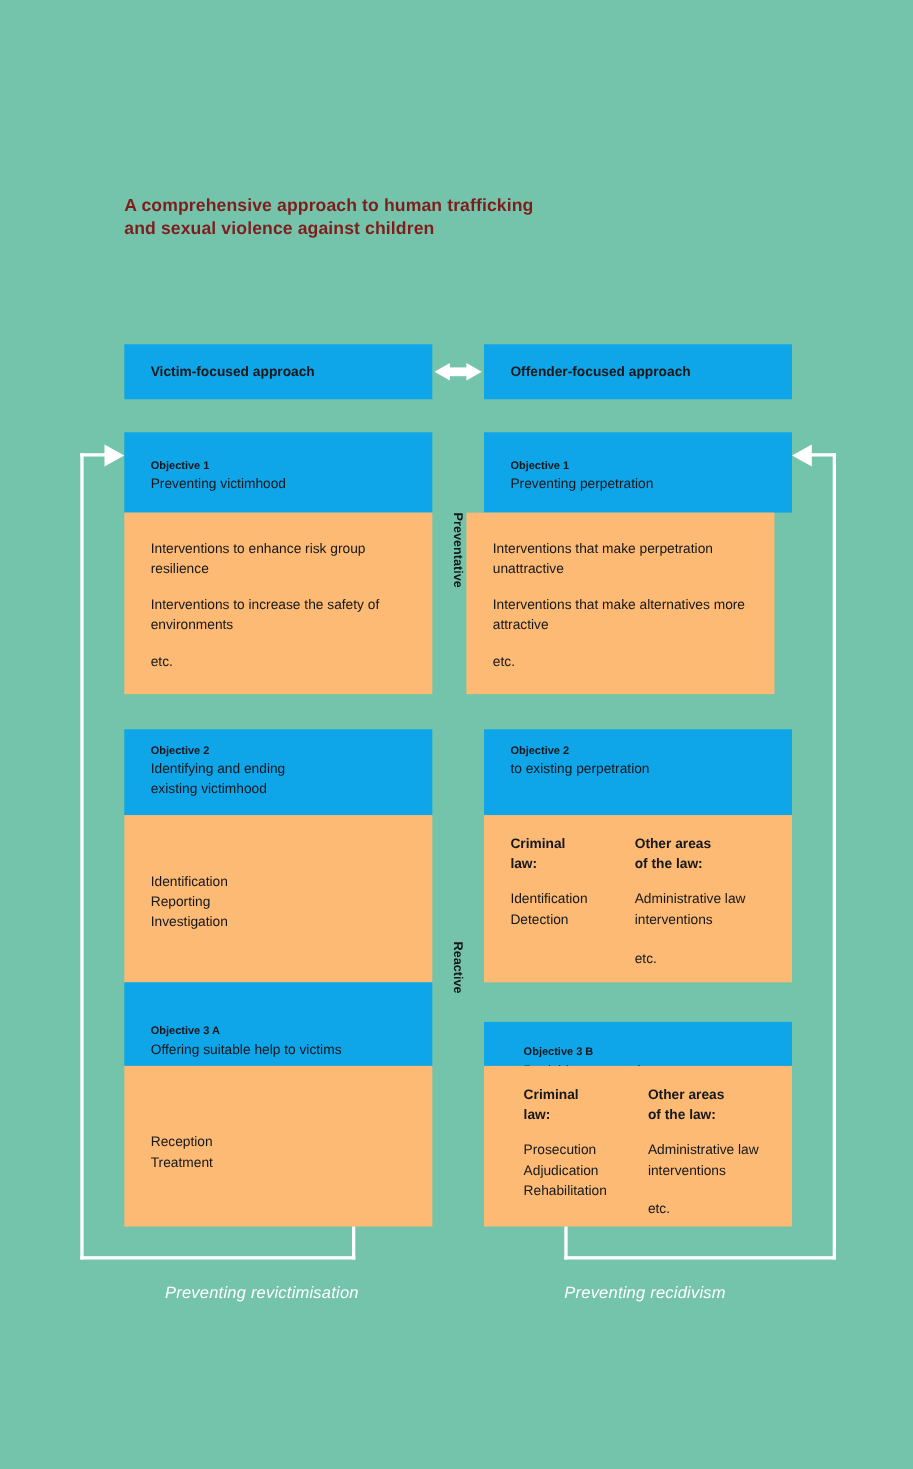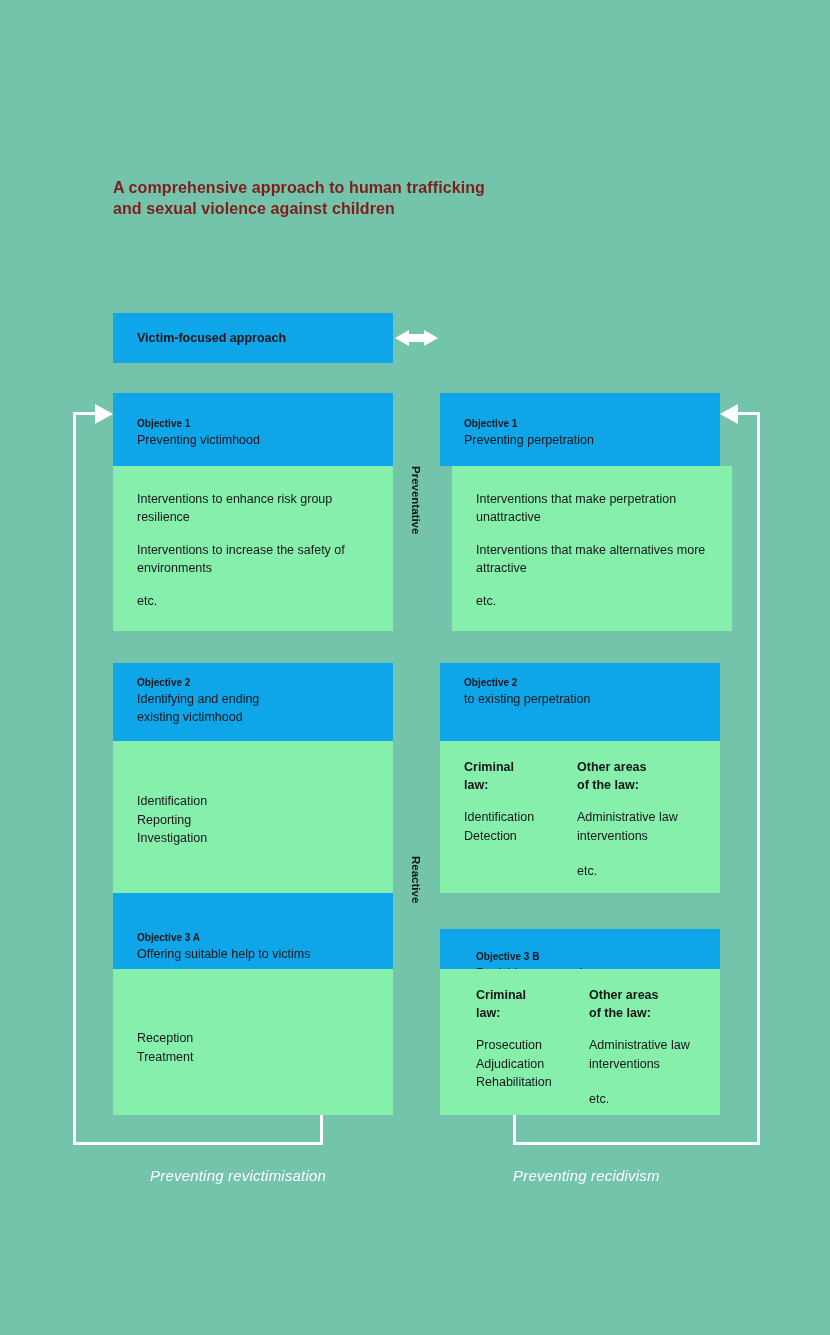--- a/index.html
+++ b/index.html
@@ -16,21 +16,21 @@
   #title{
     position:absolute;left:113px;top:177px;width:640px;
     color:#7f1d1d;font-size:16px;font-weight:bold;line-height:1.33;
     letter-spacing:.1px;
   }
   #title .l{display:block;}
 
   
   .box{position:absolute;box-sizing:border-box;}
   .hdr{background:#0ea5e9;box-sizing:border-box;}
-  .body{background:#86efac;box-sizing:border-box;}
+  .body{background:#fdba74;box-sizing:border-box;}
 
   .obj-title{font-size:10px;font-weight:bold;color:#15171a;line-height:1.44;}
   .obj-sub{font-size:12.5px;color:#15171a;line-height:1.44;font-weight:normal;}
   .txt{font-size:12.5px;color:#15171a;line-height:1.44;}
   .txt p{margin:0 0 15px 0;}
   .txt p:last-child{margin-bottom:0;}
   .tight{line-height:1.48;}
   .colhead{font-size:12.5px;font-weight:bold;color:#15171a;line-height:1.44;margin:0 0 14px 0;}
 
   
@@ -64,20 +64,23 @@
 
   <div id="title">
     <span class="l">A comprehensive approach to human trafficking</span>
     <span class="l">and sexual violence against children</span>
   </div>
 
   <div class="box hdr approach" style="left:113px;top:313px;width:280px;">
     <span>Victim-focused approach</span>
   </div>
 
+  <div class="box hdr approach" style="left:440px;top:313px;width:280px;">
+    <span>Offender-focused approach</span>
+  </div>
 
   <div class="box hdr" style="left:113px;top:393px;width:280px;height:73px;">
     <div style="padding:24px 0 0 24px;">
       <div class="obj-title">Objective 1</div>
       <div class="obj-sub">Preventing victimhood</div>
     </div>
   </div>
   <div class="box body" style="left:113px;top:466px;width:280px;height:165px;">
     <div class="txt" style="padding:24px 24px 0 24px;">
       <p>Interventions to enhance risk group resilience</p>
@@ -85,21 +88,21 @@
       <p>etc.</p>
     </div>
   </div>
 
   <div class="box hdr" style="left:440px;top:393px;width:280px;height:73px;">
     <div style="padding:24px 0 0 24px;">
       <div class="obj-title">Objective 1</div>
       <div class="obj-sub">Preventing perpetration</div>
     </div>
   </div>
-  <div class="box body" style="left:452px;top:466px;width:280px;height:165px;">
+  <div class="box body" style="left:424px;top:466px;width:280px;height:165px;">
     <div class="txt" style="padding:24px 24px 0 24px;">
       <p>Interventions that make perpetration unattractive</p>
       <p>Interventions that make alternatives more attractive</p>
       <p>etc.</p>
     </div>
   </div>
 
   <div class="box hdr" style="left:113px;top:663px;width:280px;height:78px;">
     <div style="padding:13px 0 0 24px;">
       <div class="obj-title">Objective 2</div>

